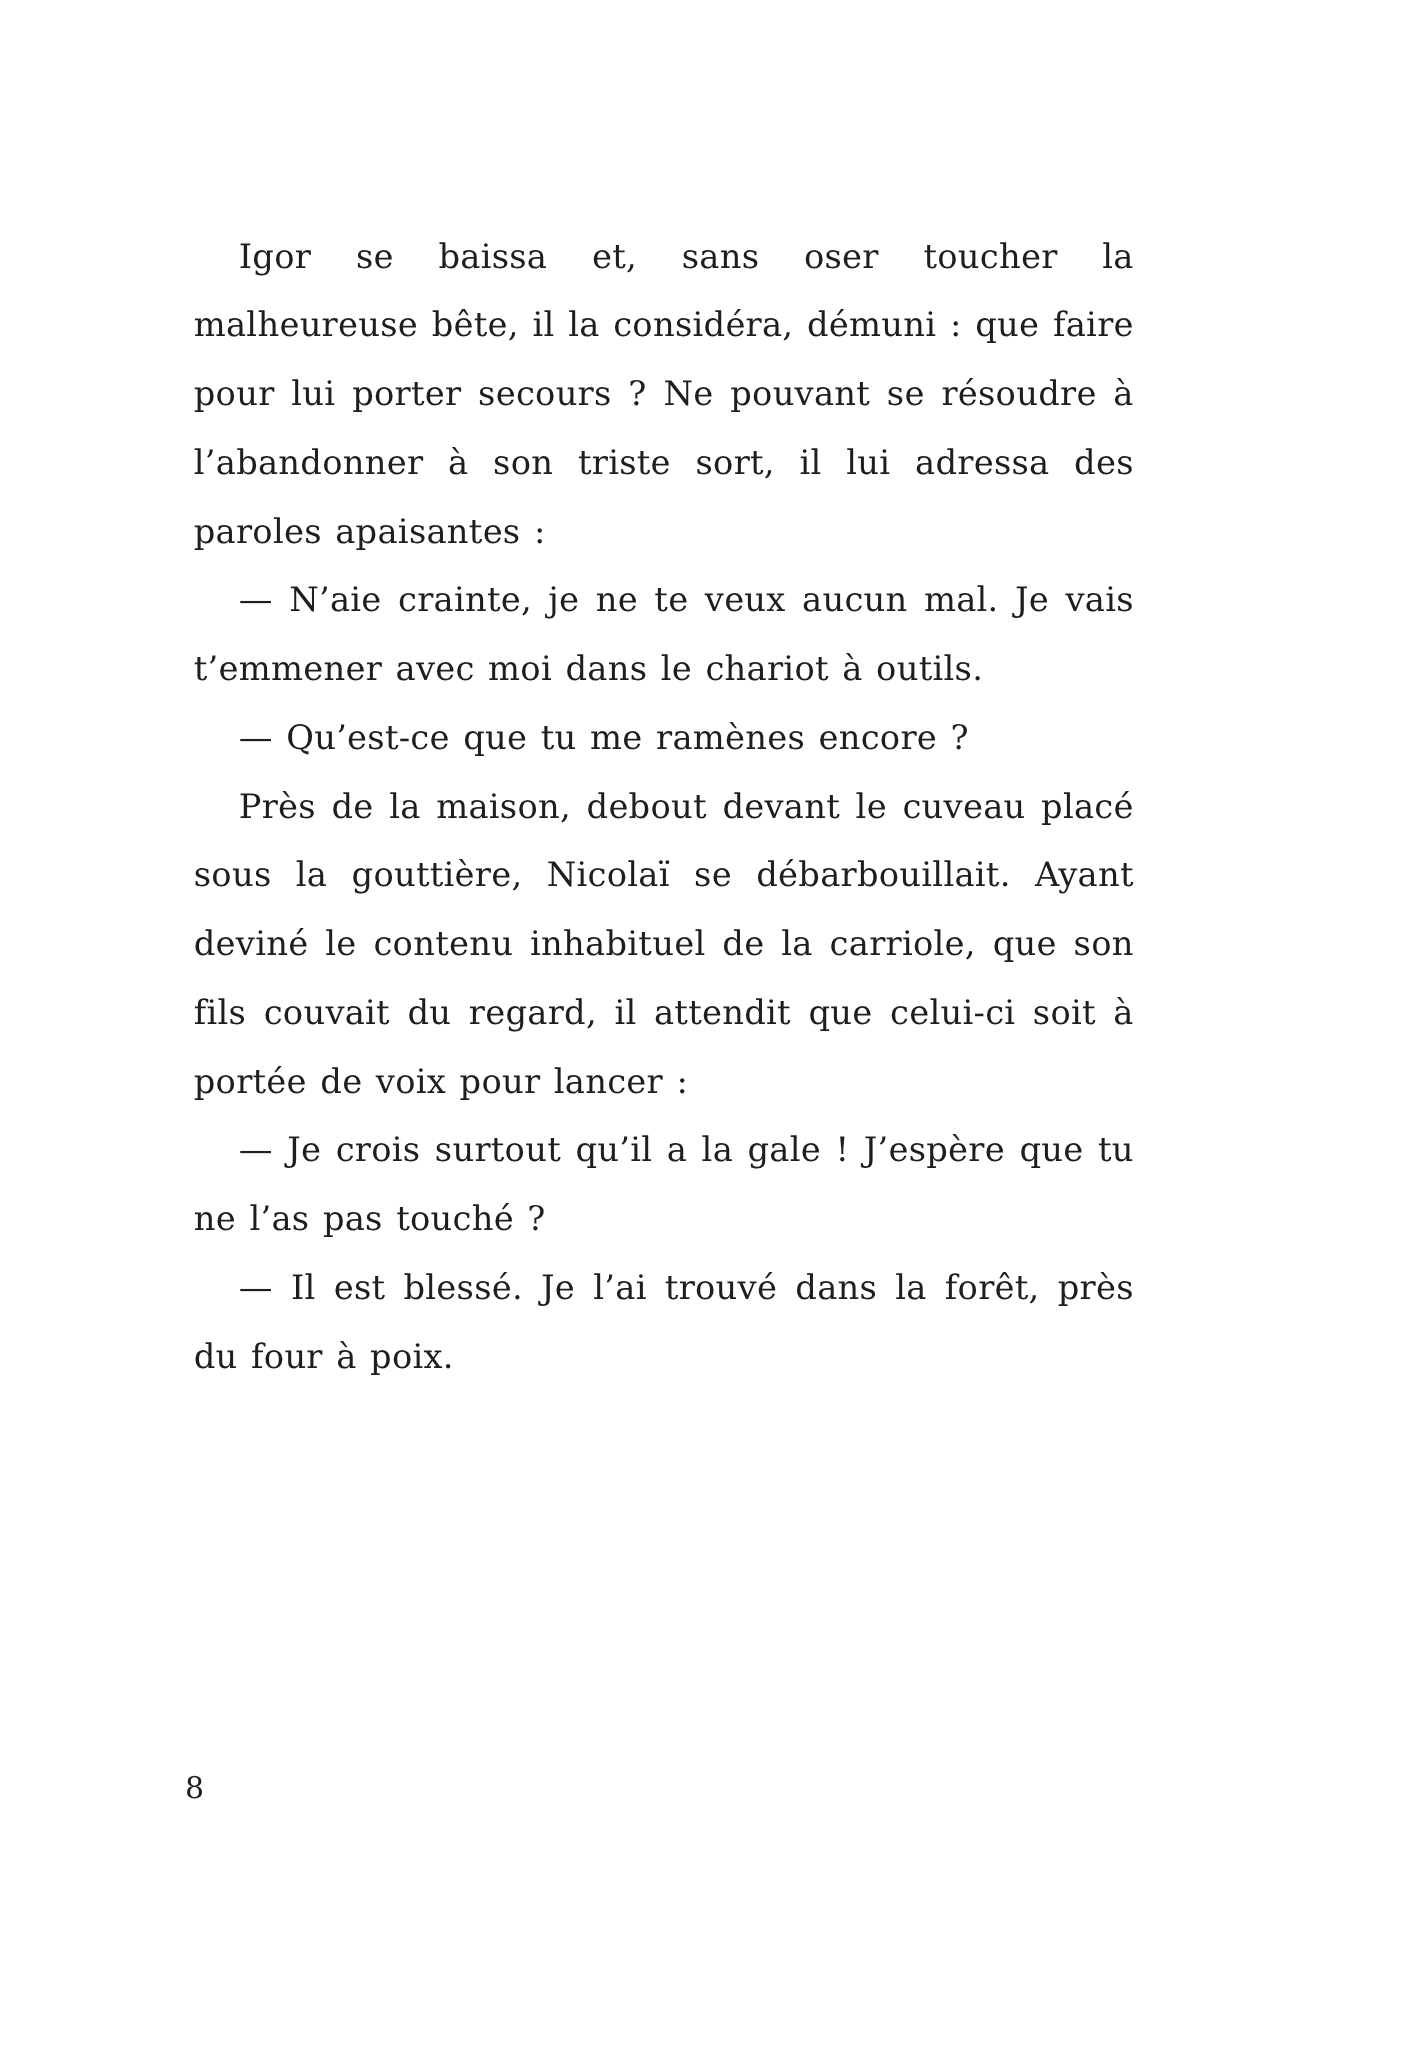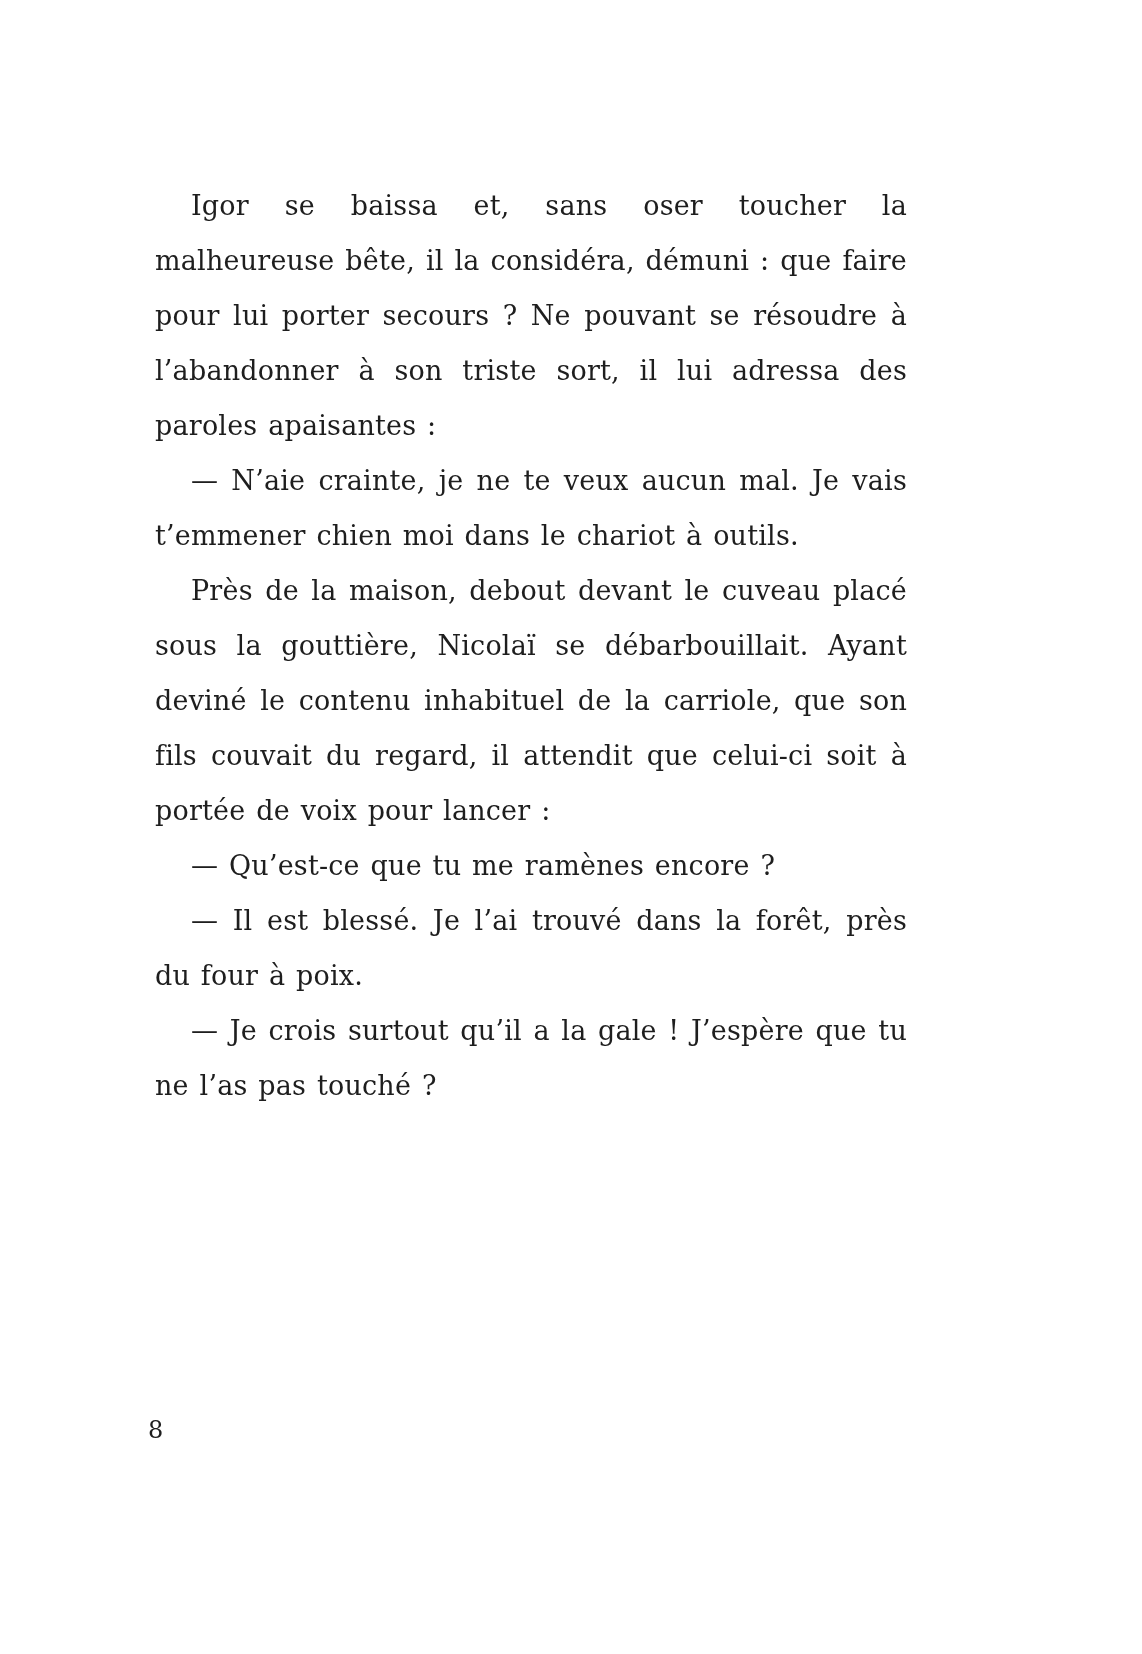--- a/index.html
+++ b/index.html
@@ -41,20 +41,20 @@
     line-height: 30px;
     color: #1e1e1e;
   }
 </style>
 </head>
 <body>
 
 <div class="page">
   <div class="text-block">
     <p>Igor se baissa et, sans oser toucher la malheureuse bête, il la considéra, démuni&nbsp;: que faire pour lui porter secours&nbsp;? Ne pouvant se résoudre à l’abandonner à son triste sort, il lui adressa des paroles apaisantes&nbsp;:</p>
-    <p>— N’aie crainte, je ne te veux aucun mal. Je vais t’emmener chien moi dans le chariot à outils.</p>
+    <p>— N’aie crainte, je ne te veux aucun mal. Je vais t’emmener avec moi dans le chariot à outils.</p>
+    <p>— Qu’est-ce que tu me ramènes encore&nbsp;?</p>
     <p>Près de la maison, debout devant le cuveau placé sous la gouttière, Nicolaï se débarbouillait. Ayant deviné le contenu inhabituel de la carriole, que son fils couvait du regard, il attendit que celui-ci soit à portée de voix pour lancer&nbsp;:</p>
-    <p>— Qu’est-ce que tu me ramènes encore&nbsp;?</p>
+    <p>— Je crois surtout qu’il a la gale&nbsp;! J’espère que tu ne l’as pas touché&nbsp;?</p>
     <p>— Il est blessé. Je l’ai trouvé dans la forêt, près du four à poix.</p>
-    <p>— Je crois surtout qu’il a la gale&nbsp;! J’espère que tu ne l’as pas touché&nbsp;?</p>
   </div>
   <div class="page-number">8</div>
 </div>
 
 </body></html>

